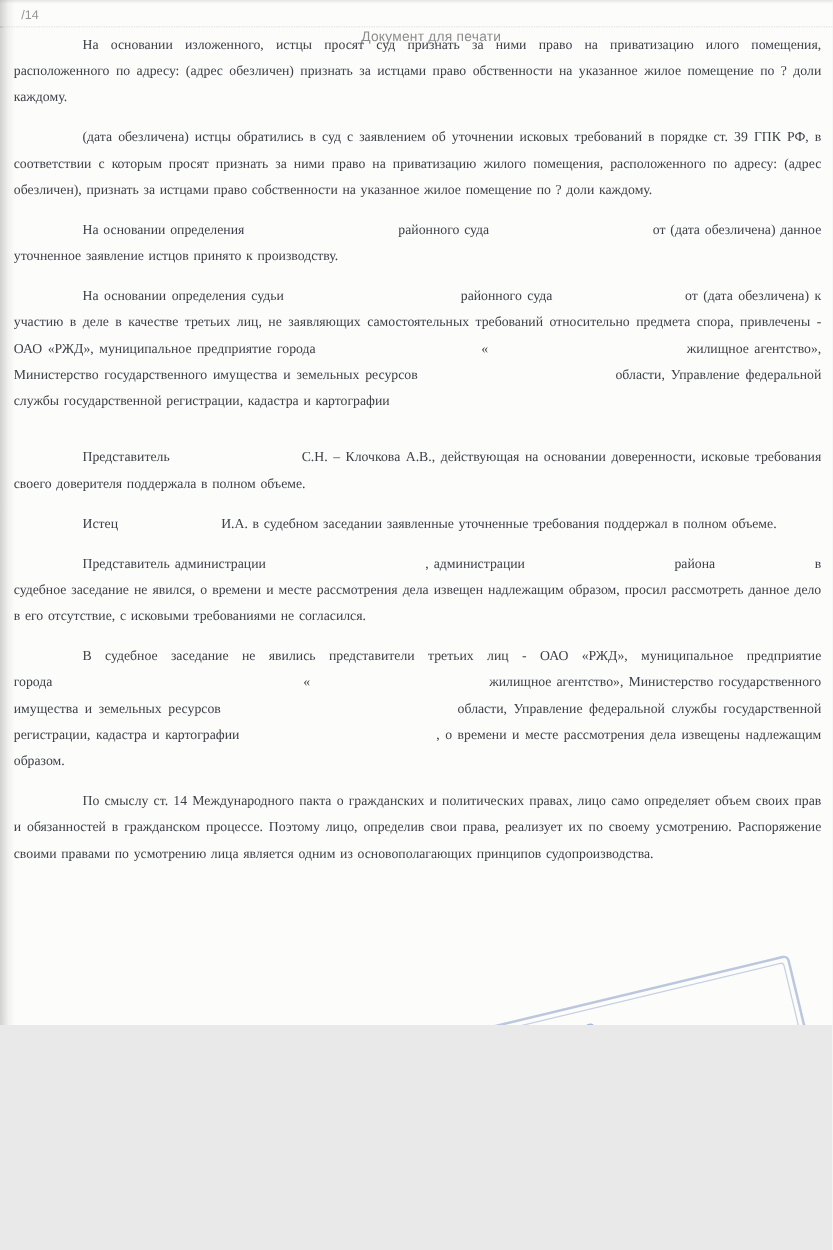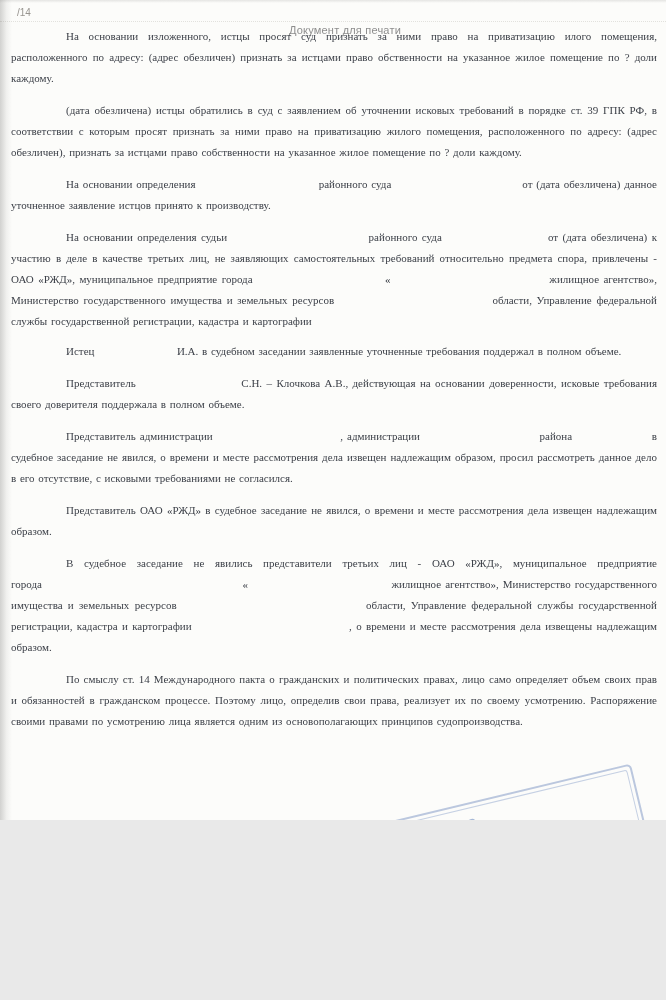--- a/index.html
+++ b/index.html
@@ -40,21 +40,21 @@
     position:absolute;top:26px;left:11px;width:646px;z-index:1;
   }
   .para{
     margin:0 0 11px 0;
     text-align:justify;
     text-indent:55px;
     font-size:11px;
     line-height:21px;
     word-spacing:1px;
   }
-  .para.gap-after{margin-bottom:9px;}
+  .para.gap-after{margin-bottom:24px;}
   .page-num{
     position:absolute;top:965px;right:13px;
     font-family:"Liberation Sans", sans-serif;font-size:11px;color:#5a5a5a;z-index:2;
   }
   
   .stamp{
     position:absolute;left:297px;top:803px;width:350px;height:128px;
     transform:rotate(-13.5deg);
     border:2px solid rgba(134,158,204,0.55);
     border-radius:5px;
@@ -87,24 +87,23 @@
 
   <div class="header-left">/14</div>
   <div class="print-header">Документ для печати</div>
   <div class="header-rule"></div>
 
   <div class="content">
     <p class="para">На основании изложенного, истцы просят суд признать за ними право на приватизацию илого помещения, расположенного по адресу: (адрес обезличен) признать за истцами право обственности на указанное жилое помещение по ? доли каждому.</p>
     <p class="para">(дата обезличена) истцы обратились в суд с заявлением об уточнении исковых требований в порядке ст. 39 ГПК РФ, в соответствии с которым просят признать за ними право на приватизацию жилого помещения, расположенного по адресу: (адрес обезличен), признать за истцами право собственности на указанное жилое помещение по ? доли каждому.</p>
     <p class="para">На основании определения&nbsp;&nbsp;&nbsp;&nbsp;&nbsp;&nbsp;&nbsp;&nbsp;&nbsp;&nbsp;&nbsp;&nbsp;&nbsp;&nbsp;&nbsp;&nbsp;&nbsp;&nbsp;&nbsp;&nbsp;&nbsp;&nbsp;&nbsp;&nbsp;&nbsp;&nbsp;&nbsp;&nbsp;&nbsp;&nbsp;&nbsp;&nbsp;районного суда&nbsp;&nbsp;&nbsp;&nbsp;&nbsp;&nbsp;&nbsp;&nbsp;&nbsp;&nbsp;&nbsp;&nbsp;&nbsp;&nbsp;&nbsp;&nbsp;&nbsp;&nbsp;&nbsp;&nbsp;&nbsp;&nbsp;&nbsp;&nbsp;&nbsp;&nbsp;&nbsp;&nbsp;&nbsp;&nbsp;&nbsp;&nbsp;&nbsp;&nbsp;от (дата обезличена) данное уточненное заявление истцов принято к производству.</p>
     <p class="para gap-after">На основании определения судьи&nbsp;&nbsp;&nbsp;&nbsp;&nbsp;&nbsp;&nbsp;&nbsp;&nbsp;&nbsp;&nbsp;&nbsp;&nbsp;&nbsp;&nbsp;&nbsp;&nbsp;&nbsp;&nbsp;&nbsp;&nbsp;&nbsp;&nbsp;&nbsp;&nbsp;&nbsp;&nbsp;&nbsp;&nbsp;&nbsp;&nbsp;&nbsp;районного суда&nbsp;&nbsp;&nbsp;&nbsp;&nbsp;&nbsp;&nbsp;&nbsp;&nbsp;&nbsp;&nbsp;&nbsp;&nbsp;&nbsp;&nbsp;&nbsp;&nbsp;&nbsp;&nbsp;&nbsp;&nbsp;&nbsp;&nbsp;&nbsp;от (дата обезличена) к участию в деле в качестве третьих лиц, не заявляющих самостоятельных требований относительно предмета спора, привлечены - ОАО «РЖД», муниципальное предприятие города&nbsp;&nbsp;&nbsp;&nbsp;&nbsp;&nbsp;&nbsp;&nbsp;&nbsp;&nbsp;&nbsp;&nbsp;&nbsp;&nbsp;&nbsp;&nbsp;&nbsp;&nbsp;&nbsp;&nbsp;&nbsp;&nbsp;&nbsp;&nbsp;&nbsp;&nbsp;&nbsp;&nbsp;&nbsp;&nbsp;«&nbsp;&nbsp;&nbsp;&nbsp;&nbsp;&nbsp;&nbsp;&nbsp;&nbsp;&nbsp;&nbsp;&nbsp;&nbsp;&nbsp;&nbsp;&nbsp;&nbsp;&nbsp;&nbsp;&nbsp;&nbsp;&nbsp;&nbsp;&nbsp;&nbsp;&nbsp;&nbsp;&nbsp;&nbsp;&nbsp;&nbsp;&nbsp;&nbsp;&nbsp;&nbsp;&nbsp;жилищное агентство», Министерство государственного имущества и земельных ресурсов&nbsp;&nbsp;&nbsp;&nbsp;&nbsp;&nbsp;&nbsp;&nbsp;&nbsp;&nbsp;&nbsp;&nbsp;&nbsp;&nbsp;&nbsp;&nbsp;&nbsp;&nbsp;&nbsp;&nbsp;&nbsp;&nbsp;&nbsp;&nbsp;&nbsp;&nbsp;&nbsp;&nbsp;&nbsp;&nbsp;&nbsp;&nbsp;&nbsp;&nbsp;области, Управление федеральной службы государственной регистрации, кадастра и картографии</p>
+    <p class="para">Представитель&nbsp;&nbsp;&nbsp;&nbsp;&nbsp;&nbsp;&nbsp;&nbsp;&nbsp;&nbsp;&nbsp;&nbsp;&nbsp;&nbsp;&nbsp;&nbsp;&nbsp;&nbsp;&nbsp;&nbsp;&nbsp;&nbsp;&nbsp;&nbsp;С.Н. – Клочкова А.В., действующая на основании доверенности, исковые требования своего доверителя поддержала в полном объеме.</p>
     <p class="para">Истец&nbsp;&nbsp;&nbsp;&nbsp;&nbsp;&nbsp;&nbsp;&nbsp;&nbsp;&nbsp;&nbsp;&nbsp;&nbsp;&nbsp;&nbsp;&nbsp;&nbsp;&nbsp;&nbsp;&nbsp;&nbsp;&nbsp;И.А. в судебном заседании заявленные уточненные требования поддержал в полном объеме.</p>
-    <p class="para">Представитель&nbsp;&nbsp;&nbsp;&nbsp;&nbsp;&nbsp;&nbsp;&nbsp;&nbsp;&nbsp;&nbsp;&nbsp;&nbsp;&nbsp;&nbsp;&nbsp;&nbsp;&nbsp;&nbsp;&nbsp;&nbsp;&nbsp;&nbsp;&nbsp;С.Н. – Клочкова А.В., действующая на основании доверенности, исковые требования своего доверителя поддержала в полном объеме.</p>
     <p class="para">Представитель администрации&nbsp;&nbsp;&nbsp;&nbsp;&nbsp;&nbsp;&nbsp;&nbsp;&nbsp;&nbsp;&nbsp;&nbsp;&nbsp;&nbsp;&nbsp;&nbsp;&nbsp;&nbsp;&nbsp;&nbsp;&nbsp;&nbsp;&nbsp;&nbsp;&nbsp;&nbsp;&nbsp;&nbsp;&nbsp;&nbsp;&nbsp;&nbsp;, администрации&nbsp;&nbsp;&nbsp;&nbsp;&nbsp;&nbsp;&nbsp;&nbsp;&nbsp;&nbsp;&nbsp;&nbsp;&nbsp;&nbsp;&nbsp;&nbsp;&nbsp;&nbsp;&nbsp;&nbsp;&nbsp;&nbsp;&nbsp;&nbsp;&nbsp;&nbsp;&nbsp;&nbsp;&nbsp;&nbsp;района&nbsp;&nbsp;&nbsp;&nbsp;&nbsp;&nbsp;&nbsp;&nbsp;&nbsp;&nbsp;&nbsp;&nbsp;&nbsp;&nbsp;&nbsp;&nbsp;&nbsp;&nbsp;&nbsp;&nbsp;в судебное заседание не явился, о времени и месте рассмотрения дела извещен надлежащим образом, просил рассмотреть данное дело в его отсутствие, с исковыми требованиями не согласился.</p>
-    <p class="para">Представитель ОАО «РЖД» в судебное заседание не явился, о времени и месте рассмотрения дела извещен надлежащим образом.</p>
     <p class="para">В судебное заседание не явились представители третьих лиц - ОАО «РЖД», муниципальное предприятие города&nbsp;&nbsp;&nbsp;&nbsp;&nbsp;&nbsp;&nbsp;&nbsp;&nbsp;&nbsp;&nbsp;&nbsp;&nbsp;&nbsp;&nbsp;&nbsp;&nbsp;&nbsp;&nbsp;&nbsp;&nbsp;&nbsp;&nbsp;&nbsp;&nbsp;&nbsp;&nbsp;&nbsp;&nbsp;&nbsp;&nbsp;&nbsp;&nbsp;&nbsp;&nbsp;&nbsp;&nbsp;&nbsp;&nbsp;&nbsp;&nbsp;&nbsp;&nbsp;&nbsp;&nbsp;&nbsp;&nbsp;&nbsp;&nbsp;«&nbsp;&nbsp;&nbsp;&nbsp;&nbsp;&nbsp;&nbsp;&nbsp;&nbsp;&nbsp;&nbsp;&nbsp;&nbsp;&nbsp;&nbsp;&nbsp;&nbsp;&nbsp;&nbsp;&nbsp;&nbsp;&nbsp;&nbsp;&nbsp;&nbsp;&nbsp;&nbsp;&nbsp;&nbsp;&nbsp;&nbsp;&nbsp;&nbsp;&nbsp;&nbsp;жилищное агентство», Министерство государственного имущества и земельных ресурсов&nbsp;&nbsp;&nbsp;&nbsp;&nbsp;&nbsp;&nbsp;&nbsp;&nbsp;&nbsp;&nbsp;&nbsp;&nbsp;&nbsp;&nbsp;&nbsp;&nbsp;&nbsp;&nbsp;&nbsp;&nbsp;&nbsp;&nbsp;&nbsp;&nbsp;&nbsp;&nbsp;&nbsp;&nbsp;&nbsp;&nbsp;&nbsp;&nbsp;&nbsp;&nbsp;&nbsp;области, Управление федеральной службы государственной регистрации, кадастра и картографии&nbsp;&nbsp;&nbsp;&nbsp;&nbsp;&nbsp;&nbsp;&nbsp;&nbsp;&nbsp;&nbsp;&nbsp;&nbsp;&nbsp;&nbsp;&nbsp;&nbsp;&nbsp;&nbsp;&nbsp;&nbsp;&nbsp;&nbsp;&nbsp;&nbsp;&nbsp;&nbsp;&nbsp;&nbsp;&nbsp;&nbsp;&nbsp;&nbsp;&nbsp;&nbsp;&nbsp;, о времени и месте рассмотрения дела извещены надлежащим образом.</p>
     <p class="para">По смыслу ст. 14 Международного пакта о гражданских и политических правах, лицо само определяет объем своих прав и обязанностей в гражданском процессе. Поэтому лицо, определив свои права, реализует их по своему усмотрению. Распоряжение своими правами по усмотрению лица является одним из основополагающих принципов судопроизводства.</p>
 
   </div>
 
   <div class="stamp">
     <div class="stamp-inner">
       <div class="stamp-l1">Юрист</div>
       <div class="stamp-l2">Михаил Бабин</div>
       <div class="stamp-l3">и Коллеги</div>

